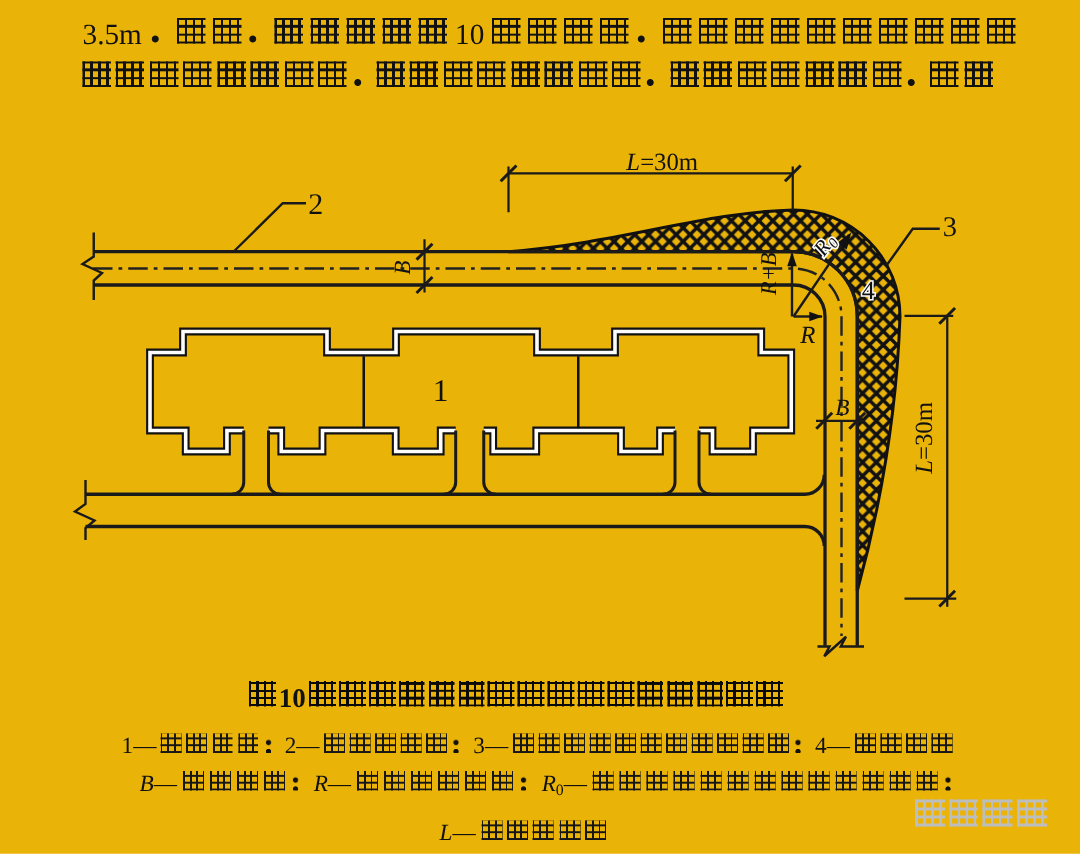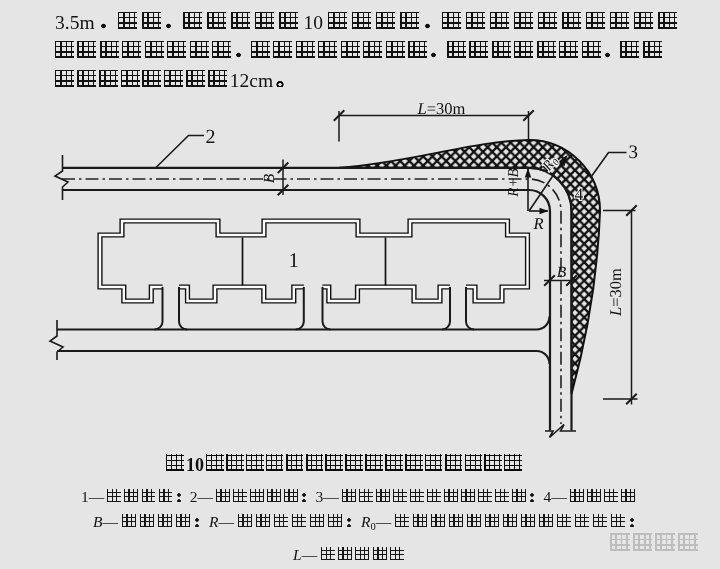--- a/index.html
+++ b/index.html
@@ -1,15 +1,15 @@
 <!DOCTYPE html>
 <html><head><meta charset="utf-8">
 <style>
 html,body{margin:0;padding:0;}
-#page{position:relative;width:720px;height:569px;background:#e5e5e5;overflow:hidden;
+#page{position:relative;width:720px;height:569px;background:#eab308;overflow:hidden;
   font-family:"Liberation Serif",serif;}
 .row{position:absolute;display:flex;justify-content:space-between;align-items:baseline;}
 i.c{display:inline-block;width:19px;height:17.3px;
   background:repeating-linear-gradient(0deg,#111 0 1.5px,transparent 1.5px 5.3px),
              repeating-linear-gradient(90deg,#111 0 1.5px,transparent 1.5px 5.3px);}
 i.cb{display:inline-block;width:17.6px;height:17px;
   background:repeating-linear-gradient(0deg,#0a0a0a 0 1.5px,transparent 1.5px 4.9px),
              repeating-linear-gradient(90deg,#0a0a0a 0 1.5px,transparent 1.5px 4.9px);}
 i.cs{display:inline-block;width:13.8px;height:13.4px;
   background:repeating-linear-gradient(0deg,#161616 0 1.2px,transparent 1.2px 4.5px),
@@ -83,32 +83,20 @@
       <i class="c"></i>
       <i class="c"></i>
       <i class="c"></i>
       <i class="c"></i>
       <i class="c"></i>
       <i class="pc"></i>
       <i class="c"></i>
       <i class="c"></i>
     </div>
 
-<div class="row" style="left:55px;top:70px;width:233px;height:17px;">
-      <i class="c"></i>
-      <i class="c"></i>
-      <i class="c"></i>
-      <i class="c"></i>
-      <i class="c"></i>
-      <i class="c"></i>
-      <i class="c"></i>
-      <i class="c"></i>
-      <span class="lat">12cm</span>
-      <i class="pd"></i>
-    </div>
 
 <svg width="720" height="569" viewBox="0 0 720 569" style="position:absolute;left:0;top:0;" fill="none" stroke-linecap="butt">
 <defs>
         <pattern id="xh" width="9.2" height="9.2" patternUnits="userSpaceOnUse">
           <path d="M0,0 L9.2,9.2 M9.2,0 L0,9.2" stroke="#111" stroke-width="2.35"></path>
         </pattern>
       </defs>
 
 <path d="M339,167.8 C415,162 468,141.5 529,140 A71,71 0 0 1 600,211 C598,268 589,330 571.5,394 L571.5,211 A42.5,43.2 0 0 0 529,167.8 Z" fill="url(#xh)" stroke="#111" stroke-width="2"></path>
 

